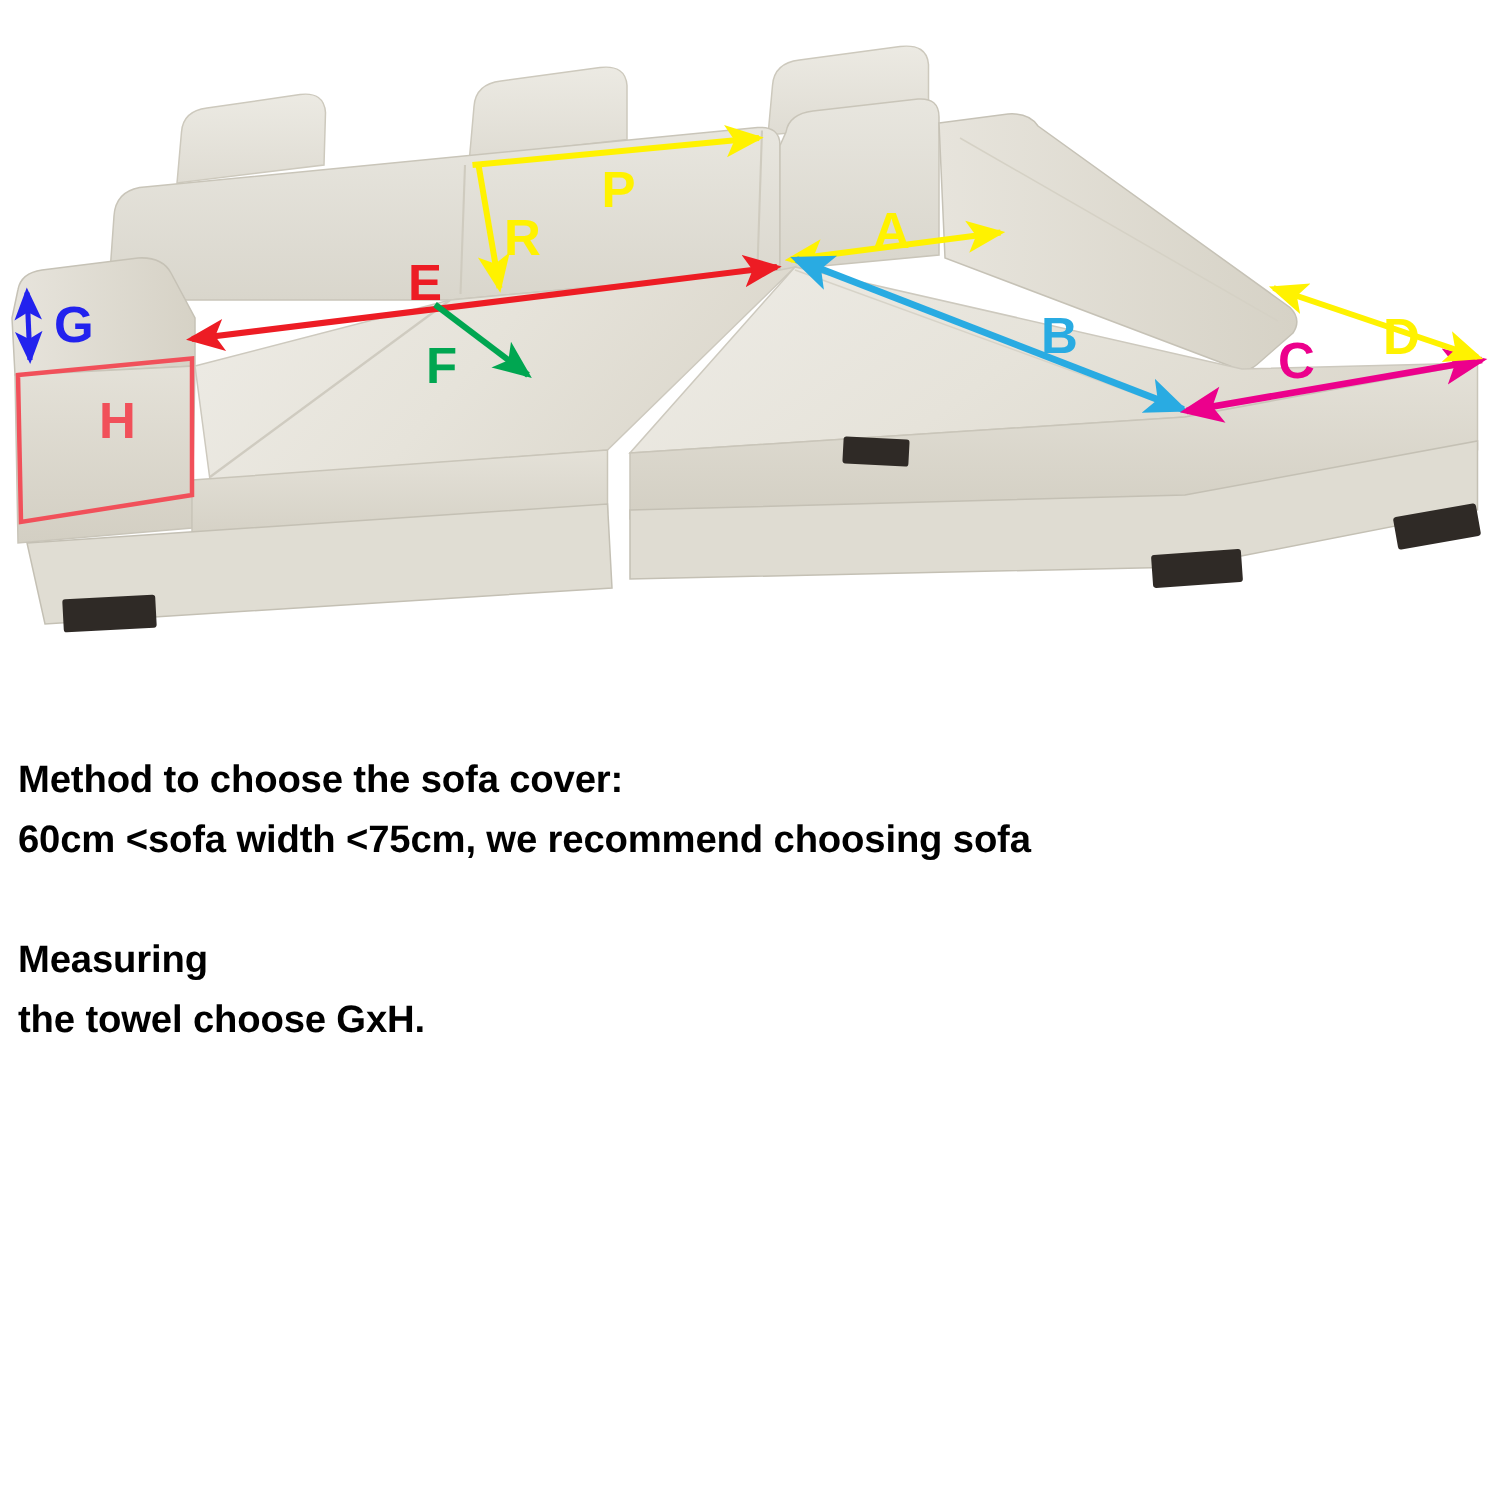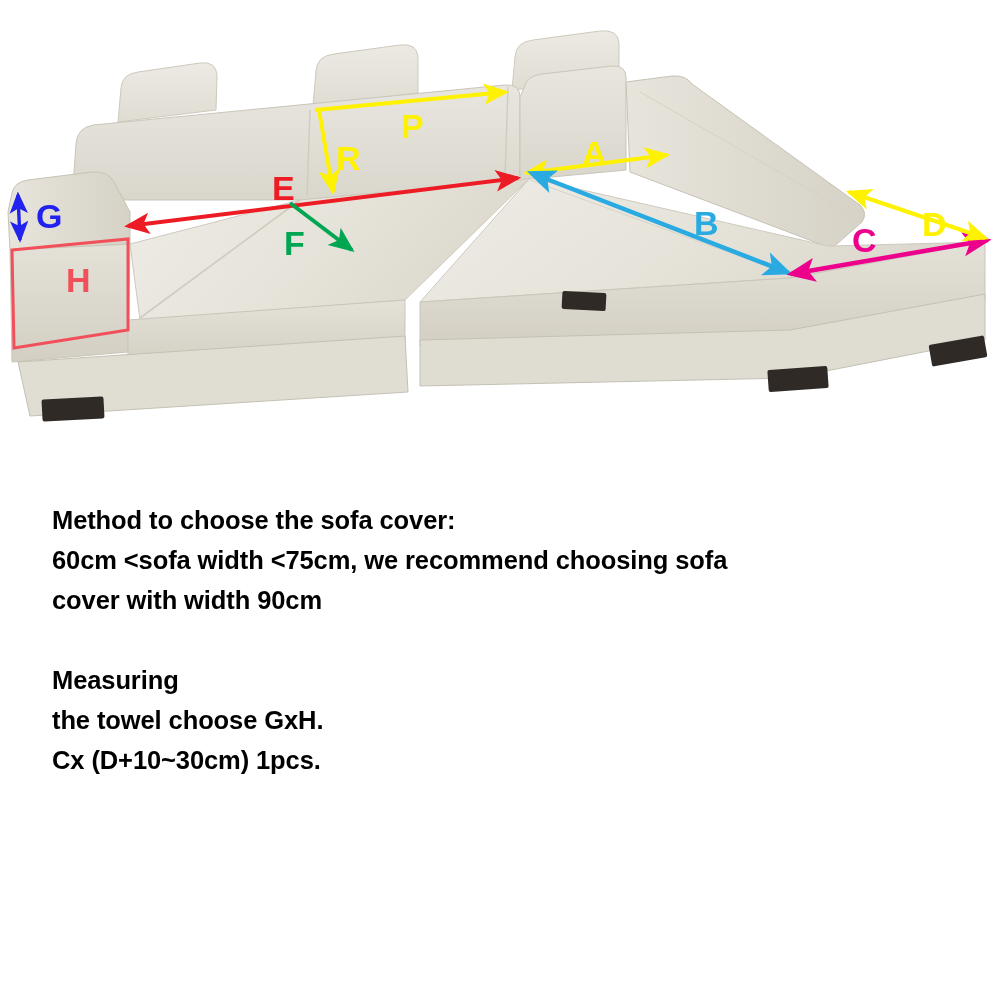--- a/index.html
+++ b/index.html
@@ -26,21 +26,20 @@
     padding:0 12px;
     box-sizing:border-box;
   }
   .line{
     font-size:25.5px;
     font-weight:bold;
     line-height:40px;
     letter-spacing:-0.1px;
     white-space:pre;
     color:#000;
-    margin-left:40px;
   }
   .spacer{height:40px;}
 </style>
 </head>
 <body>
 
 <div id="page">
 
   <div id="diagram">
     <svg width="1000" height="470" viewBox="0 0 1000 470" xmlns="http://www.w3.org/2000/svg">
@@ -179,20 +178,18 @@
         <text x="694" y="235" fill="#29ABE2">B</text>
         <text x="852" y="252" fill="#EC008C">C</text>
         <text x="922" y="236" fill="#FFF200">D</text>
       </g>
     </svg>
   </div>
 
   <div id="instructions">
     <div class="line">Method to choose the sofa cover:</div>
     <div class="line">60cm &lt;sofa width &lt;75cm, we recommend choosing sofa</div>
-    <div class="line">cover with width 90cm</div>
     <div class="line spacer"></div>
     <div class="line">Measuring</div>
     <div class="line">the towel choose GxH.</div>
-    <div class="line">Cx (D+10~30cm) 1pcs.</div>
   </div>
 
 </div>
 
 </body></html>

